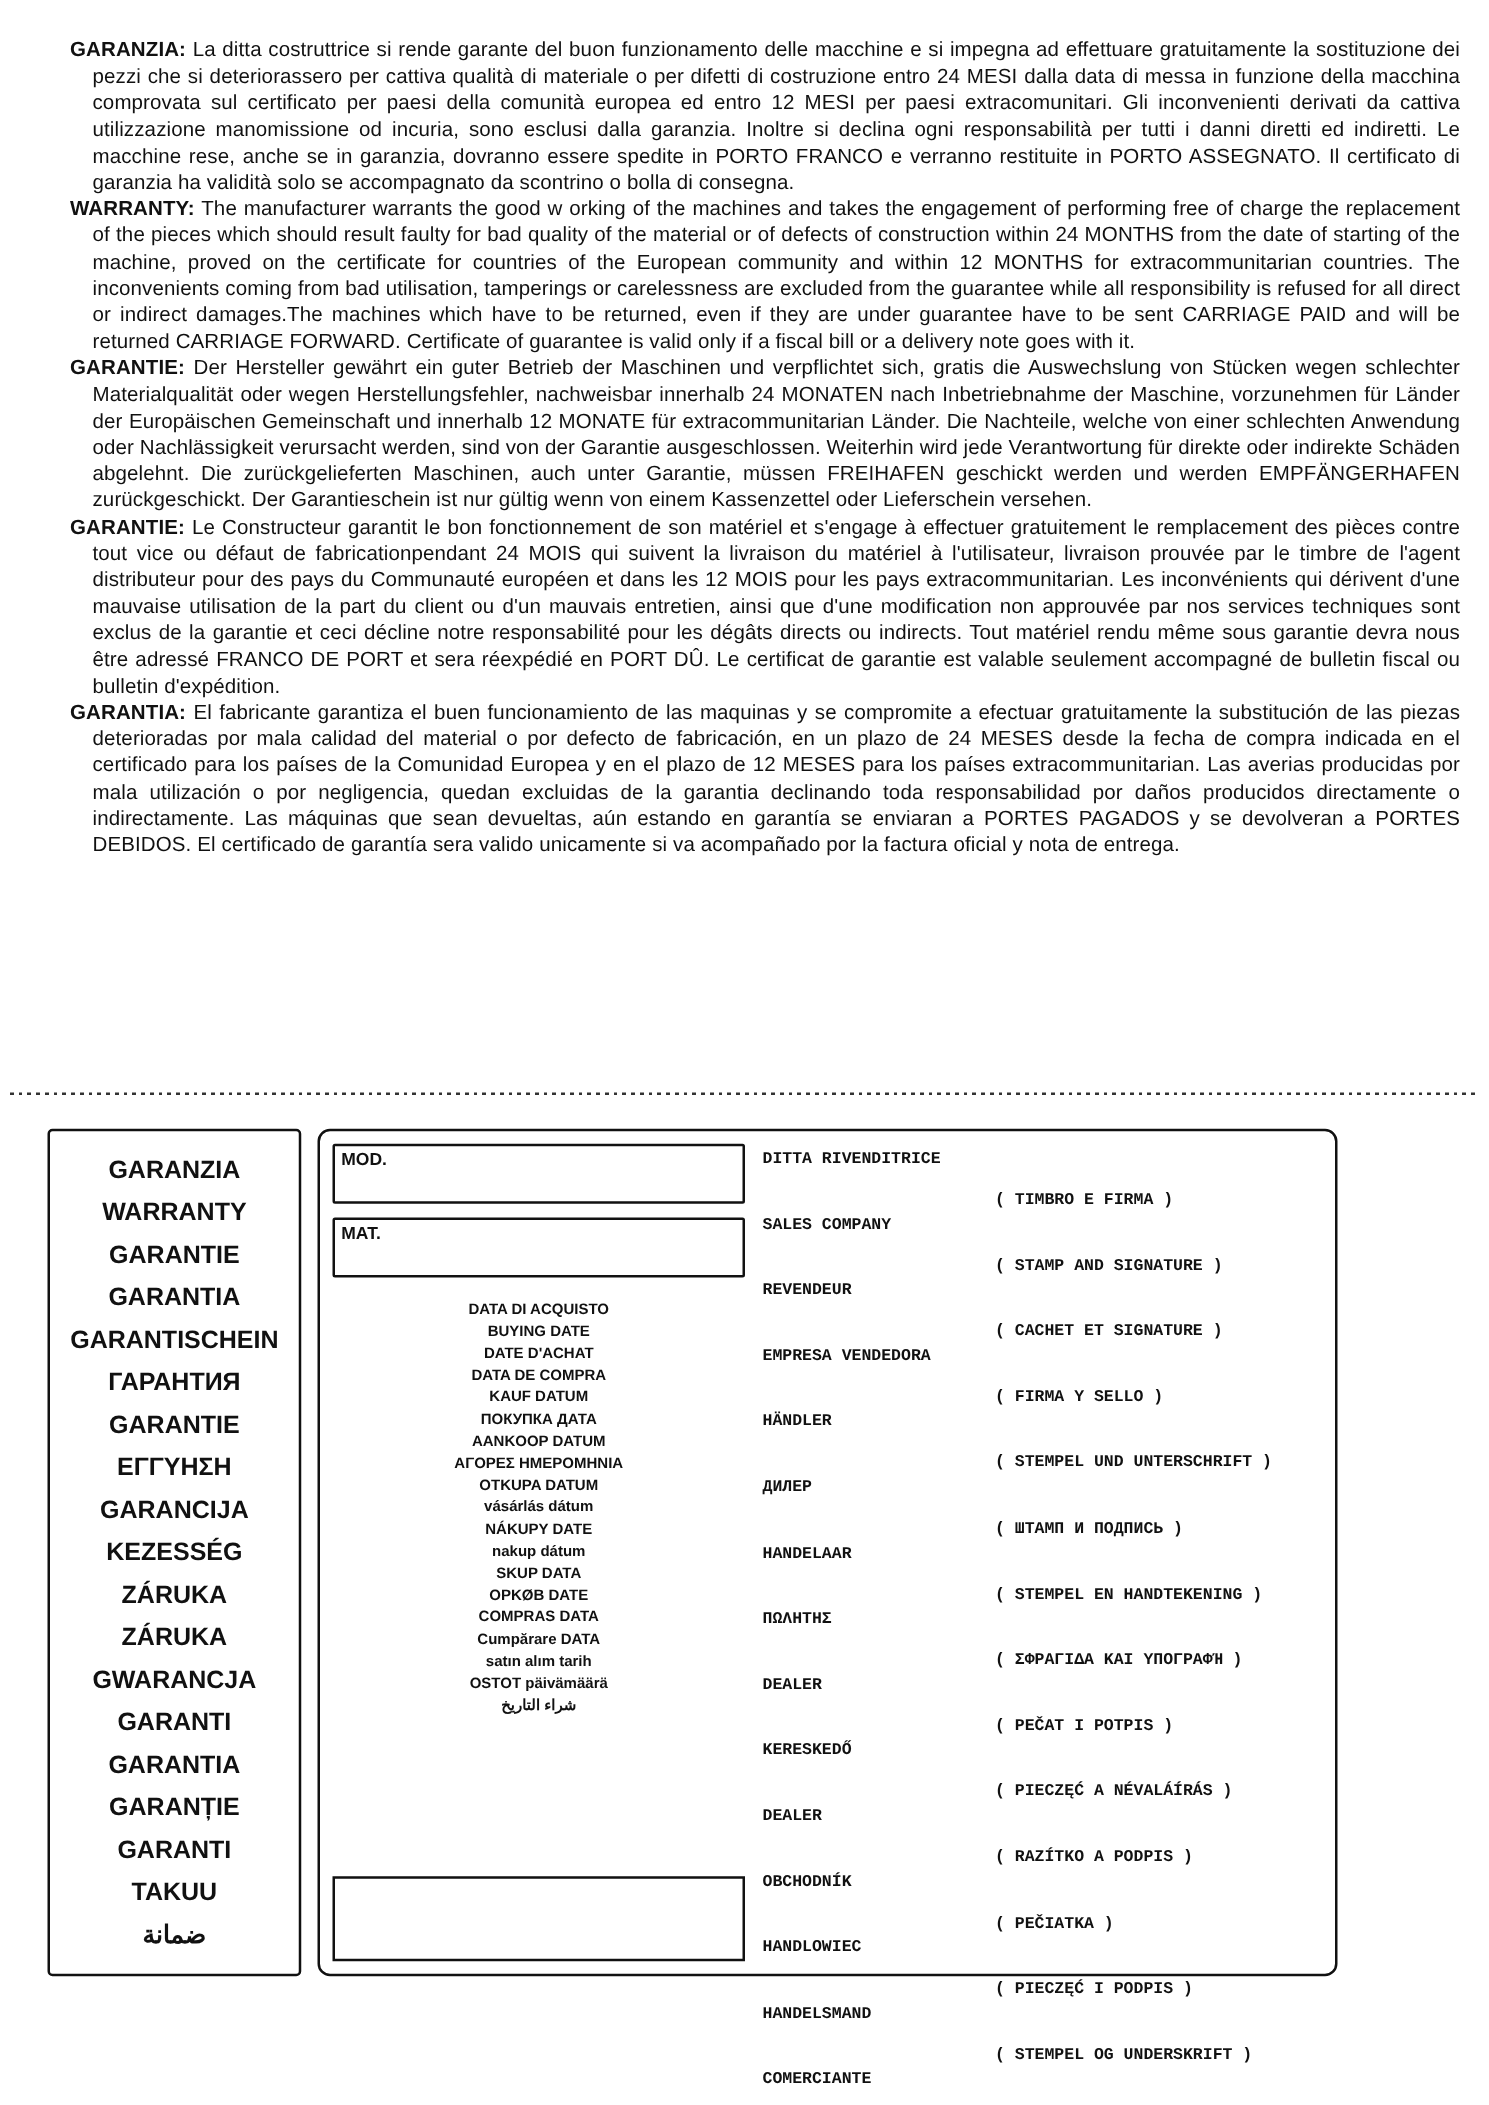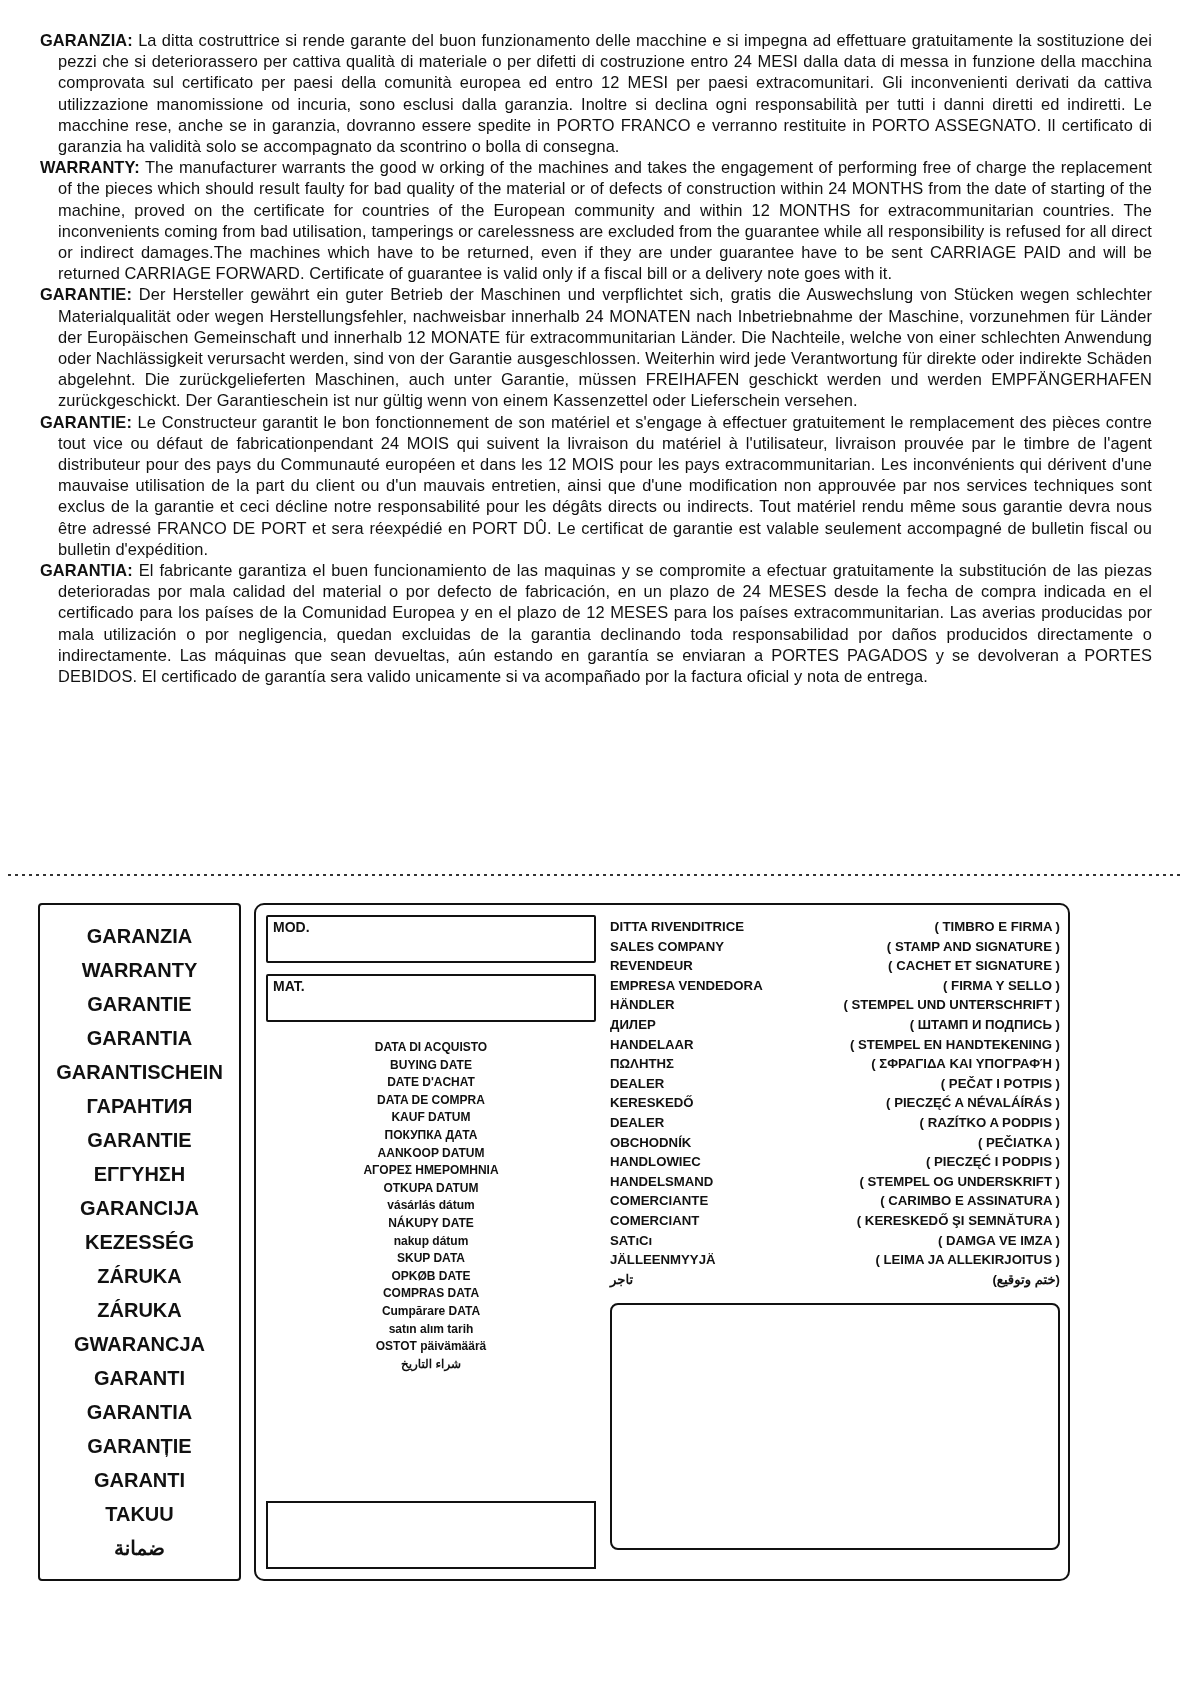--- a/index.html
+++ b/index.html
@@ -7,21 +7,21 @@
     position:relative;
     width:1191px; height:1684px;
     background:#ffffff;
     color:#111;
     font-family:"Liberation Sans", sans-serif;
     overflow:hidden;
   }
 
   
   .terms {
-    position:absolute; top:30px; left:40px; width:1112px;
+    position:absolute; top:30px; left:56px; width:1112px;
   }
   .para {
     margin:0;
     text-align:justify;
     font-size:16.4px;
     line-height:21.2px;
     padding-left:18px;
     text-indent:-18px;
     letter-spacing:0.1px;
   }
@@ -78,24 +78,24 @@
     margin-top:auto;
     border:2px solid #111;
     height:64px; flex:none;
   }
 
   .col-right {
     flex:1; display:flex; flex-direction:column; padding-top:2px;
   }
   .dealer-row {
     display:grid; grid-template-columns:186px 1fr;
-    font-weight:bold; font-size:13.2px; line-height:19.6px;
+    font-weight:bold; font-size:13.2px; line-height:19.6px;font-family:Liberation Mono, monospace;
   }
   .dealer { white-space:nowrap; }
-  .stamp  { text-align:right; white-space:nowrap; }
+  .stamp  { text-align:left; white-space:nowrap;margin-top:33px; }
   .stamp-box {
     margin-top:14px;
     border:2px solid #111; border-radius:8px;
     height:243px; flex:none;
   }
 </style>
 </head>
 <body>
 
 <div class="sheet">

